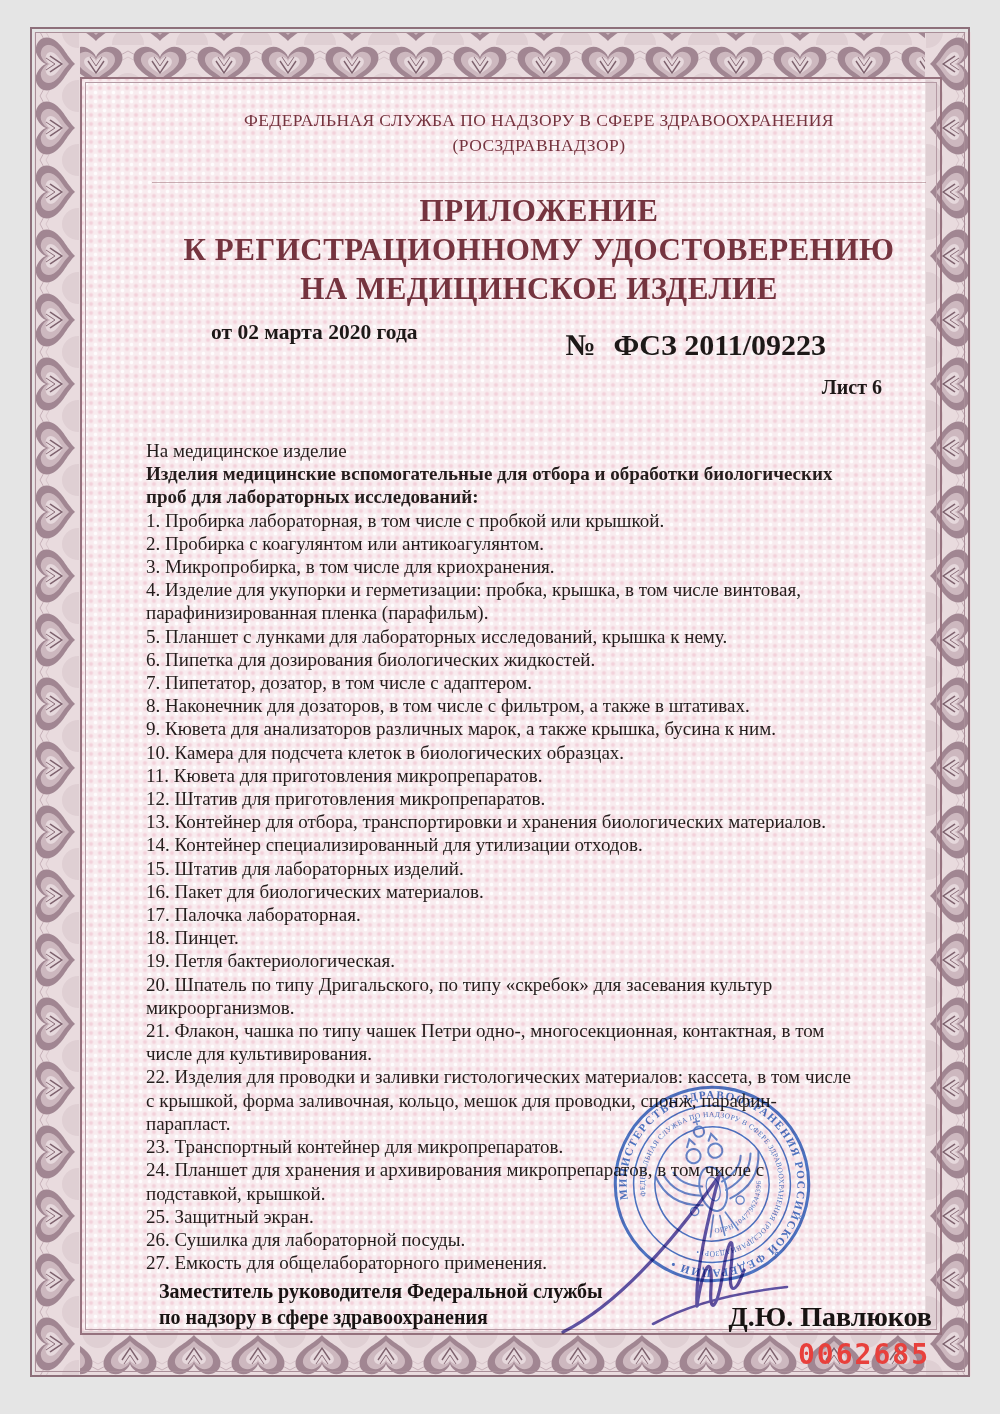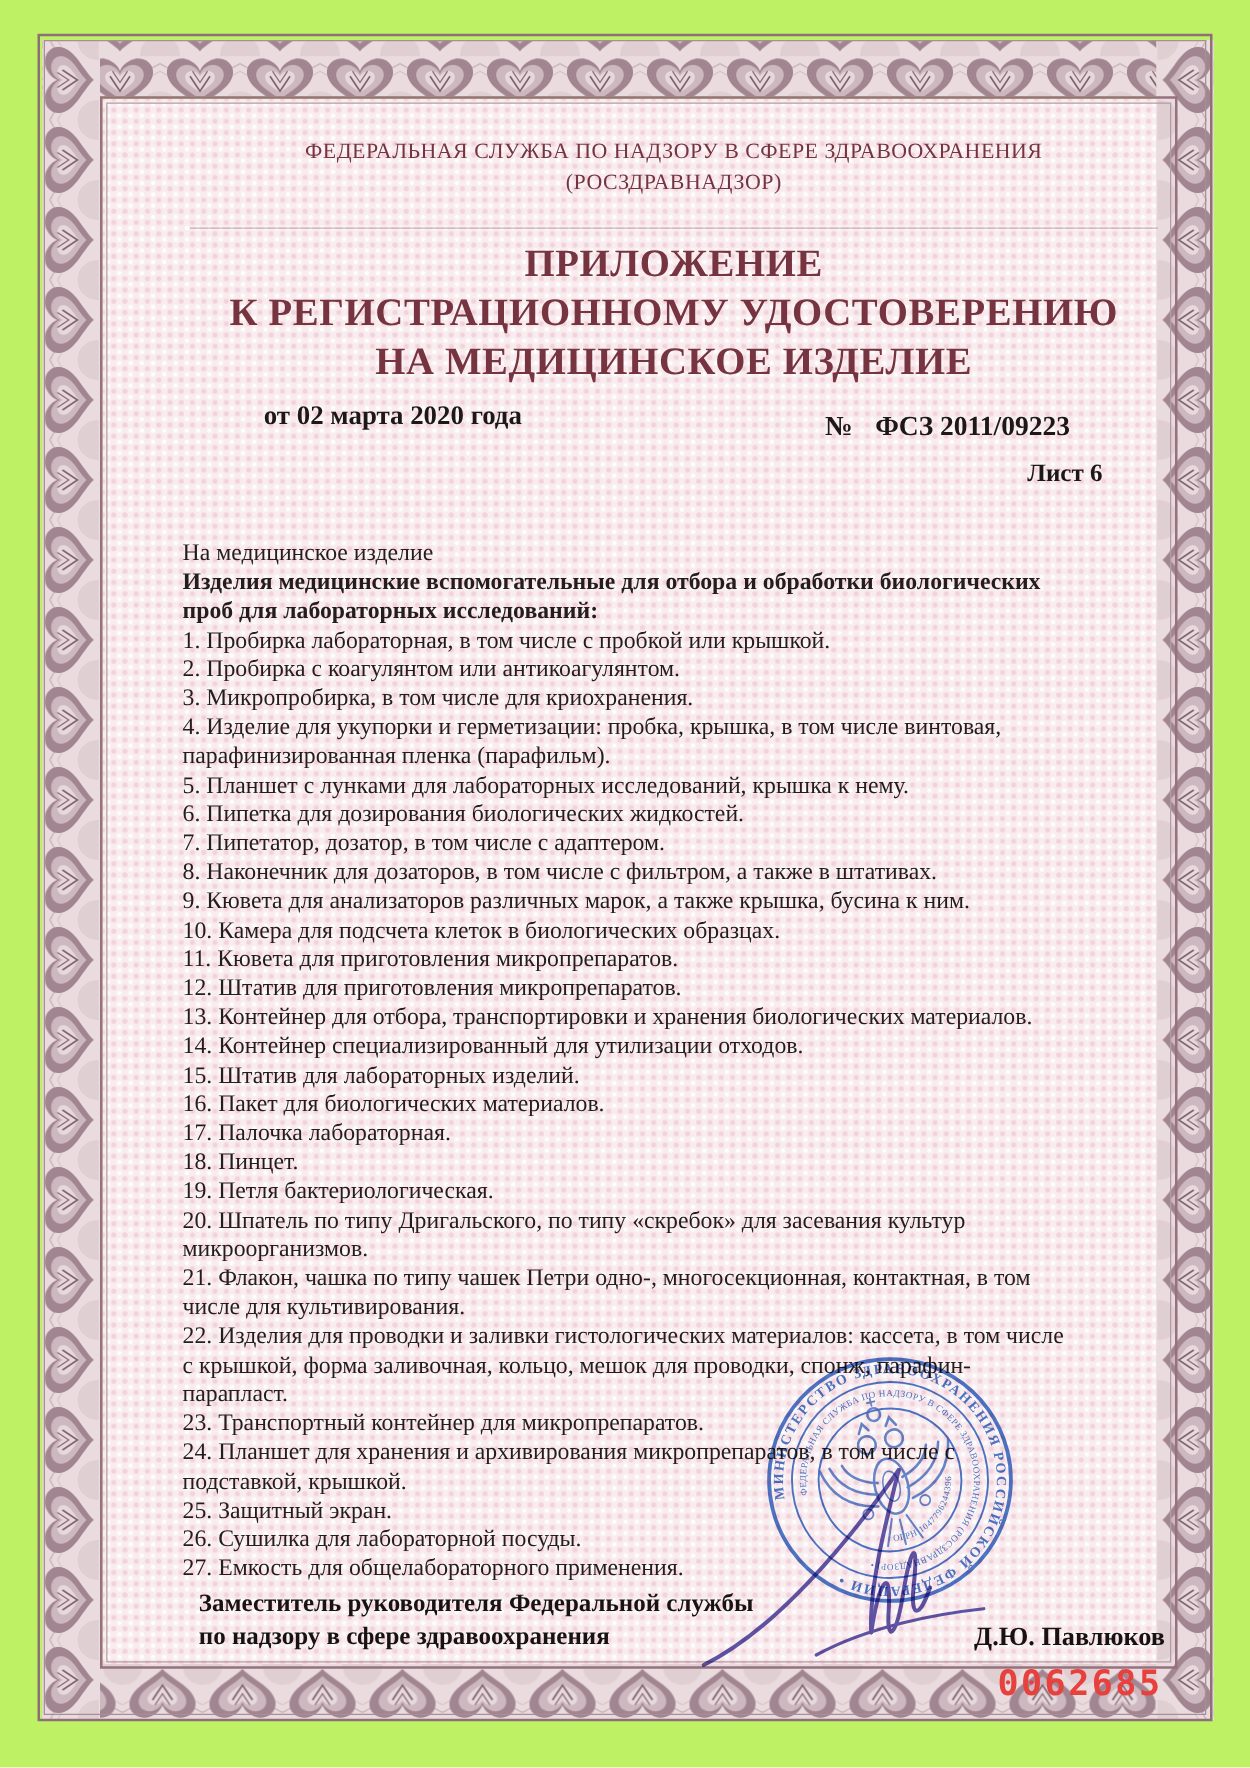--- a/index.html
+++ b/index.html
@@ -1,16 +1,16 @@
 <!DOCTYPE html>
 <html style="--maroon: #75343f; --serial-red: #e8403c; --stamp-blue: #3f6dc6; --sig-purple: #4a3f9f; --border-mauve: #a18692; --paper-pink: #f8ecef;"><head>
 <meta charset="utf-8">
 <style>
   html,body{margin:0;padding:0;background:#ffffff;}
-  .sheet{position:relative;width:1000px;height:1414px;background:#bef264;overflow:hidden;
+  .sheet{position:relative;width:1000px;height:1414px;background:#e5e5e5;overflow:hidden;
          font-family:"Liberation Serif", serif;}
   
   .frame-outer{position:absolute;left:30px;top:27px;width:940px;height:1350px;
                border:2px solid #8d6f7a;box-sizing:border-box;}
   .frame-outer2{position:absolute;left:35px;top:32px;width:930px;height:1340px;
                border:1px solid #a98e98;box-sizing:border-box;}
   .frame-inner{position:absolute;left:80px;top:77px;width:862px;height:1258px;
                border:2px solid #96727e;box-sizing:border-box;}
   .frame-inner2{position:absolute;left:85px;top:82px;width:852px;height:1248px;
                border:1px solid #b59aa4;box-sizing:border-box;}
@@ -22,28 +22,28 @@
            radial-gradient(circle, rgba(238,189,202,0.55) 1.5px, rgba(238,189,202,0) 2.6px);
          background-size:9px 9px, 9px 9px;
          background-position:0 0, 4.5px 4.5px;}
   .border-svg{position:absolute;left:0;top:0;}
   .content{position:absolute;left:146px;top:108px;width:786px;color:#241d1c;z-index:3;}
   .org{ text-align:center;color:var(--maroon);font-size:17.5px;line-height:25px;letter-spacing:.4px;}
   .rule{border-top:1px solid rgba(150,100,110,.5);margin:24px 6px 8px 6px;height:0;}
   .title{text-align:center;color:var(--maroon);font-weight:bold;font-size:31px;line-height:39px;letter-spacing:.5px;}
   .meta{display:flex;align-items:flex-start;margin-top:12px;font-weight:bold;color:#1d1817;}
   .date{margin-left:65px;font-size:21.5px;}
-  .num{margin-left:auto;margin-right:76px;font-size:22px;padding-top:8px;white-space:nowrap;}
+  .num{margin-left:auto;margin-right:106px;font-size:30px;padding-top:8px;white-space:nowrap;}
   .num .gap{display:inline-block;width:18px;}
   .sheetline{text-align:right;padding-right:50px;font-weight:bold;font-size:20px;margin-top:14px;color:#1d1817;}
   .bodytext{margin-top:40px;font-size:19px;line-height:23.2px;}
   .pre{white-space:pre-line;}
   .product{font-weight:bold;}
   .signer{display:flex;font-weight:bold;font-size:20px;line-height:26px;margin-top:4px;color:#181312;margin-left:13px;}
-  .signer .name{margin-left:auto;align-self:flex-end;font-size:21px;white-space:nowrap;}
+  .signer .name{margin-left:auto;align-self:flex-end;font-size:28px;white-space:nowrap;}
   .serial{text-align:right;margin-top:8px;padding-right:2px;
           font-family:"DejaVu Sans Mono", monospace;font-weight:bold;font-size:28px;
           letter-spacing:2px;color:var(--serial-red);}
   .stamp{position:absolute;left:600px;top:1072px;z-index:4;mix-blend-mode:multiply;
          transform:rotate(-14deg);opacity:.92;}
   .sig{position:absolute;left:545px;top:1100px;z-index:5;mix-blend-mode:multiply;opacity:.88;}
 </style>
 </head>
 <body>
 

